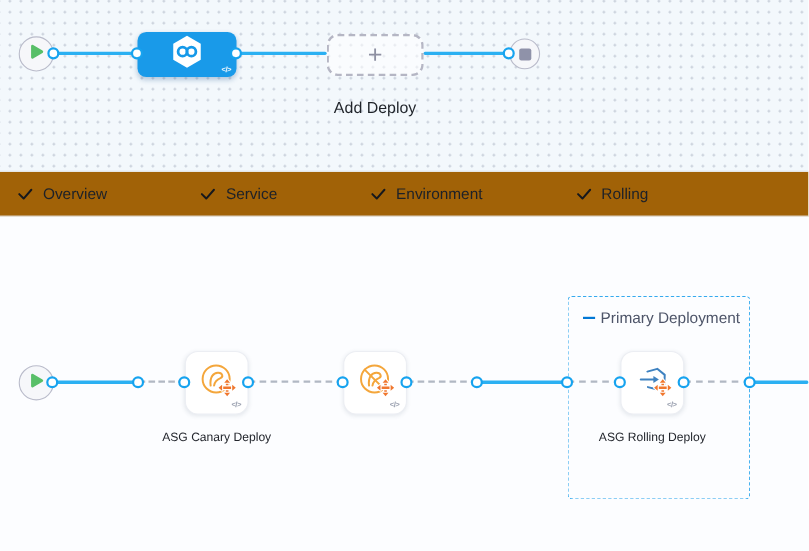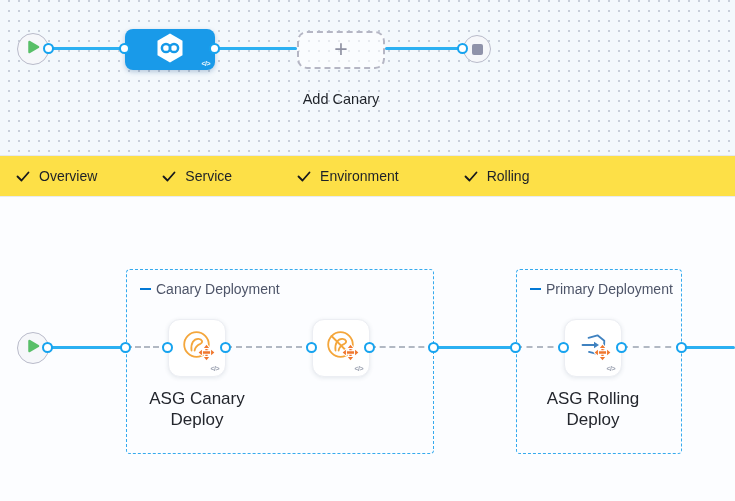--- a/index.html
+++ b/index.html
@@ -30,22 +30,22 @@
 
   .add-stage-node{ position:absolute; left:297px; top:31px; width:88px; height:38px;
         border-radius:10px; border:2px dashed #b5b6c4; background:rgba(255,255,255,.55);
         display:flex; align-items:center; justify-content:center; cursor:pointer; }
   .plus-glyph{ font-size:23px; font-weight:300; color:#8e90a2; line-height:1; margin-top:-2px; }
 
   .node-label{ position:absolute; width:120px; text-align:center; font-size:14.5px;
         font-weight:500; color:#1f2329; }
 
   
-  .tab-bar{ height:41px; background:#fde047; display:flex; align-items:stretch;
-        border-bottom:1px solid #e8ebf0; }
+  .tab-bar{ height:41px; background:#a16207; display:flex; align-items:stretch;
+        border-bottom:1px solid #e8ebf0;gap:20px; }
   .tab{ display:flex; align-items:center; gap:9px; padding:0 16px; margin-right:33px;
         position:relative; cursor:pointer; }
   .tab .tab-label{ font-size:14px; color:#1d2128; white-space:nowrap; }
   .tab.active .tab-label{ font-weight:bold; color:#14161b; }
   .tab.active::after{ content:""; position:absolute; left:0; right:0; bottom:0; height:3px;
         background:#0278d5; border-radius:2px 2px 0 0; }
   .check-icon svg{ display:block; }
 
   
   .exec-canvas{
@@ -59,21 +59,21 @@
   .group-box{ position:absolute; top:72px; height:185px; border:1px dashed #35aaee;
         border-radius:4px; }
   .group-label{ position:absolute; top:11px; left:13px; display:flex; align-items:center;
         gap:5px; font-size:14px; font-weight:500; color:#4e5569; white-space:nowrap; }
   .collapse-dash{ width:11px; height:2px; background:#0278d5; display:inline-block; cursor:pointer; }
 
   .step-node{ position:absolute; top:122px; width:58px; height:58px; background:#fff;
         border:1px solid #eceef3; border-radius:12px;
         box-shadow:0 1px 4px rgba(50,70,100,.12); cursor:pointer; }
   .step-icon{ position:absolute; left:11px; top:8px; }
-  .step-label{ position:absolute; top:191px; width:120px; text-align:center; font-size:17px;
+  .step-label{ position:absolute; top:191px; width:120px; text-align:center; font-size:11px;
         line-height:21px; font-weight:500; color:#23262d; }
 </style>
 </head>
 <body>
 
 <svg width="0" height="0" style="position:absolute" aria-hidden="true">
   <defs>
     <g id="mv">
       <g stroke="#fff" stroke-width="2.4" fill="#f0772e" paint-order="stroke" stroke-linejoin="round">
         <rect x="-1.4" y="-6.2" width="2.8" height="12.4" rx="1"></rect>
@@ -121,21 +121,21 @@
 
   <div class="round-node" style="left:463px;top:35px;width:28px;height:28px;">
     <span class="end-square"></span>
   </div>
 
   <div class="dot" style="left:43px;top:43px;"></div>
   <div class="dot" style="left:119px;top:43px;"></div>
   <div class="dot" style="left:209px;top:43px;"></div>
   <div class="dot" style="left:457px;top:43px;"></div>
 
-  <div class="node-label" style="left:281px;top:91px;">Add Canary</div>
+  <div class="node-label" style="left:281px;top:91px;">Add Deploy</div>
 </div>
 
 <div class="tab-bar">
   <div class="tab">
     <span class="check-icon">
       <svg width="14" height="14" viewBox="0 0 14 14">
           <use href="#check"></use>
         </svg>
       </span>
     <span class="tab-label">Overview</span>
@@ -179,26 +179,20 @@
   <div class="dash-line" style="left:622px;top:149px;width:60px;"></div>
 
   <div class="round-node" style="left:17px;top:135px;width:32px;height:32px;">
     <span>
       <svg width="13" height="14" viewBox="0 0 13 14">
         <polygon points="2.5,2 11,7 2.5,12" fill="#58bf68" stroke="#58bf68" stroke-width="2.5" stroke-linejoin="round"></polygon>
       </svg>
     </span>
   </div>
 
-  <div class="group-box" style="left:126px;width:308px;">
-    <div class="group-label">
-      <span class="collapse-dash"></span>
-      <span>Canary Deployment</span>
-    </div>
-  </div>
 
   <div class="group-box" style="left:516px;width:166px;text-align:right;">
     <div class="group-label">
       <span class="collapse-dash"></span>
       <span>Primary Deployment</span>
     </div>
   </div>
 
   <div class="step-node" style="left:168px;">
     <span class="step-icon">

